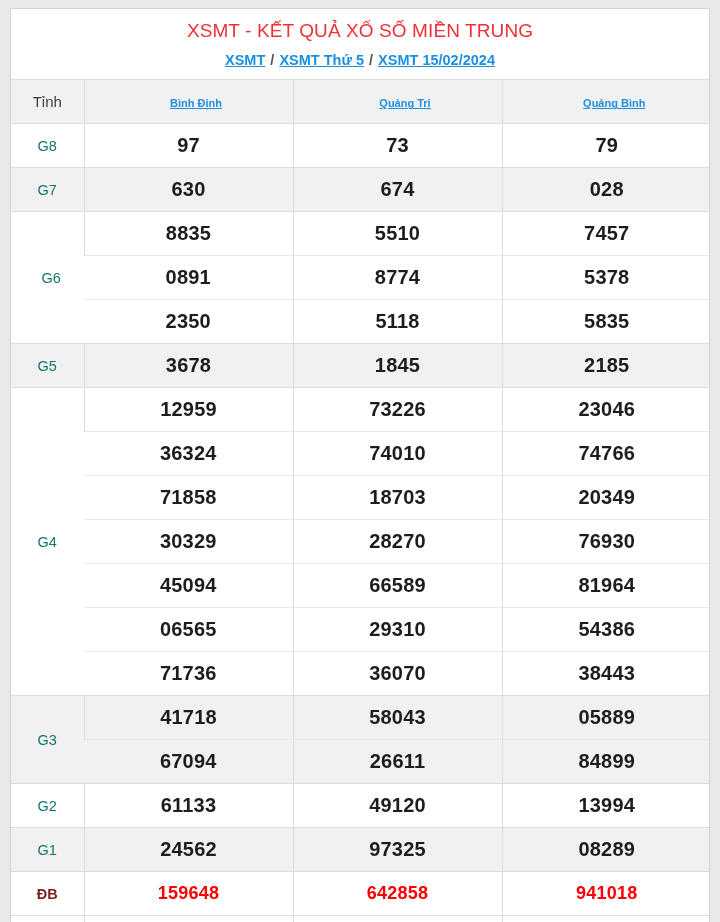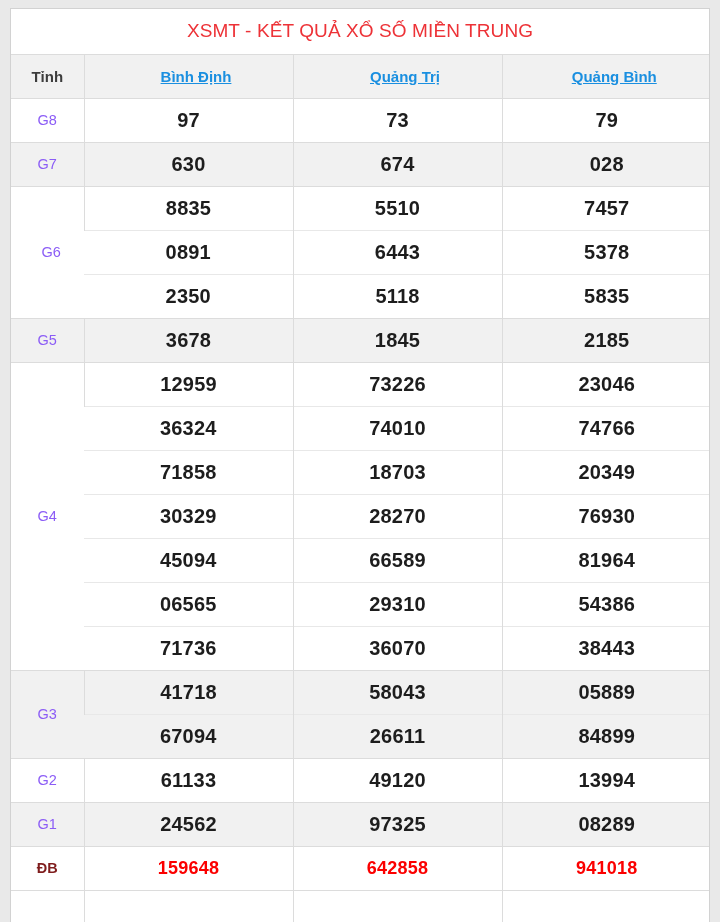--- a/index.html
+++ b/index.html
@@ -85,33 +85,33 @@
     border-left: none;
   }
 
   thead th {
     background: #f1f1f1;
     height: 44px;
     font-size: 15px;
   }
   th.th-tinh {
     color: #3d3d3d;
-    font-weight: 700;
+    font-weight: 400;
   }
   th.th-prov a {
     color: #1a8fe0;
     font-weight: 700;
     text-decoration: underline;
     text-underline-offset: 1px;
-    font-size: 15px;
+    font-size: 11px;
     margin-left: 15px;
   }
 
   td.lbl {
-    color: #8b5cf6;
+    color: #0f766e;
     font-size: 14.5px;
     font-weight: 400;
     background: inherit;
   }
   td.num {
     color: #1d1d1d;
     font-size: 20px;
     font-weight: 700;
     letter-spacing: .2px;
   }
@@ -140,20 +140,21 @@
   .r44 { height: 44px; }
 </style>
 </head>
 <body>
 
 <div class="page">
   <div class="card">
 
     <div class="head-block">
       <div class="title">XSMT - KẾT QUẢ XỔ SỐ MIỀN TRUNG</div>
+      <div class="crumbs"><a href="#">XSMT</a><span class="sep"> / </span><a href="#">XSMT Thứ 5</a><span class="sep"> / </span><a href="#">XSMT 15/02/2024</a></div>
     </div>
 
     <table class="results">
       <colgroup>
         <col class="c-label">
           <col class="c-prov">
           <col class="c-prov">
           <col class="c-prov">
       </colgroup>
       <thead>
@@ -178,21 +179,21 @@
             <td class="num r44">028</td>
           </tr>
           <tr class="plain grp-first">
             <td class="lbl rowspan-lbl" rowspan="3" style="height: 132px; padding-left: 8px;">G6</td>
             <td class="num r44">8835</td>
             <td class="num r44">5510</td>
             <td class="num r44">7457</td>
           </tr>
           <tr class="plain sub">
             <td class="num r44">0891</td>
-            <td class="num r44">6443</td>
+            <td class="num r44">8774</td>
             <td class="num r44">5378</td>
           </tr>
           <tr class="plain sub">
             <td class="num r44">2350</td>
             <td class="num r44">5118</td>
             <td class="num r44">5835</td>
           </tr>
           <tr class="stripe grp-first">
             <td class="lbl rowspan-lbl" rowspan="1" style="height: 44px;">G5</td>
             <td class="num r44">3678</td>

